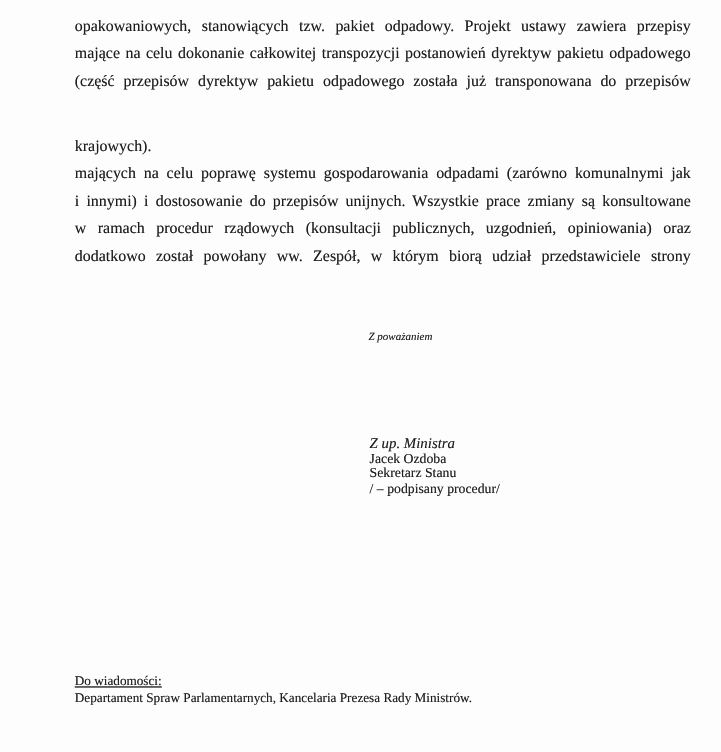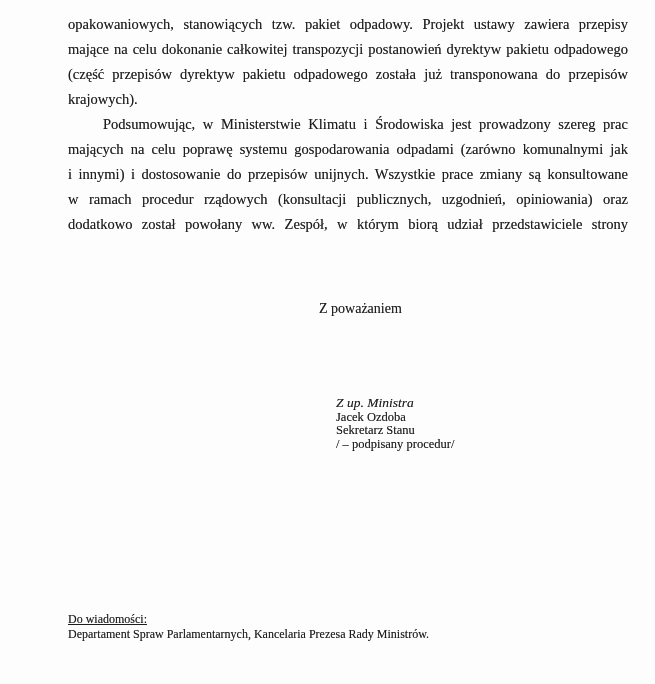--- a/index.html
+++ b/index.html
@@ -19,26 +19,27 @@
   }
   .body-text {
     position: absolute;
     left: 68px; top: 12px;
     width: 560px;
     font-size: 14.5px;
     line-height: 25px;
     text-shadow: 0 0 0.6px rgba(30,30,30,0.55);
   }
   .jl  { text-align: justify; text-align-last: justify; white-space: normal; }
-  .ll  { text-align: left; }
+  .ll  { text-align: left; margin-top: 34px; }
   .indent { text-indent: 35px; }
   .closing {
     position: absolute;
-    left: 319px; top: 301px;
-    font-size: 14px;
+    left: 335px; top: 301px;
+    font-size: 10px;
+    font-style: italic;
     text-shadow: 0 0 0.6px rgba(30,30,30,0.5);
   }
   .signature {
     position: absolute;
     left: 336px; top: 356px;
     font-size: 12.5px;
     line-height: 13.6px;
     text-shadow: 0 0 0.5px rgba(30,30,30,0.5);
     margin-top: 40px;
   }
@@ -63,21 +64,20 @@
 <div class="page">
 
   <div class="body-text">
     <div>
       <div class="jl">opakowaniowych, stanowiących tzw. pakiet odpadowy. Projekt ustawy zawiera przepisy</div>
       <div class="jl">mające na celu dokonanie całkowitej transpozycji postanowień dyrektyw pakietu odpadowego</div>
       <div class="jl">(część przepisów dyrektyw pakietu odpadowego została już transponowana do przepisów</div>
       <div class="ll">krajowych).</div>
     </div>
     <div>
-      <div class="jl indent">Podsumowując, w Ministerstwie Klimatu i Środowiska jest prowadzony szereg prac</div>
       <div class="jl">mających na celu poprawę systemu gospodarowania odpadami (zarówno komunalnymi jak</div>
       <div class="jl">i innymi) i dostosowanie do przepisów unijnych. Wszystkie prace zmiany są konsultowane</div>
       <div class="jl">w ramach procedur rządowych (konsultacji publicznych, uzgodnień, opiniowania) oraz</div>
       <div class="jl">dodatkowo został powołany ww. Zespół, w którym biorą udział przedstawiciele strony</div>
     </div>
   </div>
 
   <div class="closing">Z poważaniem</div>
 
   <div class="signature">

